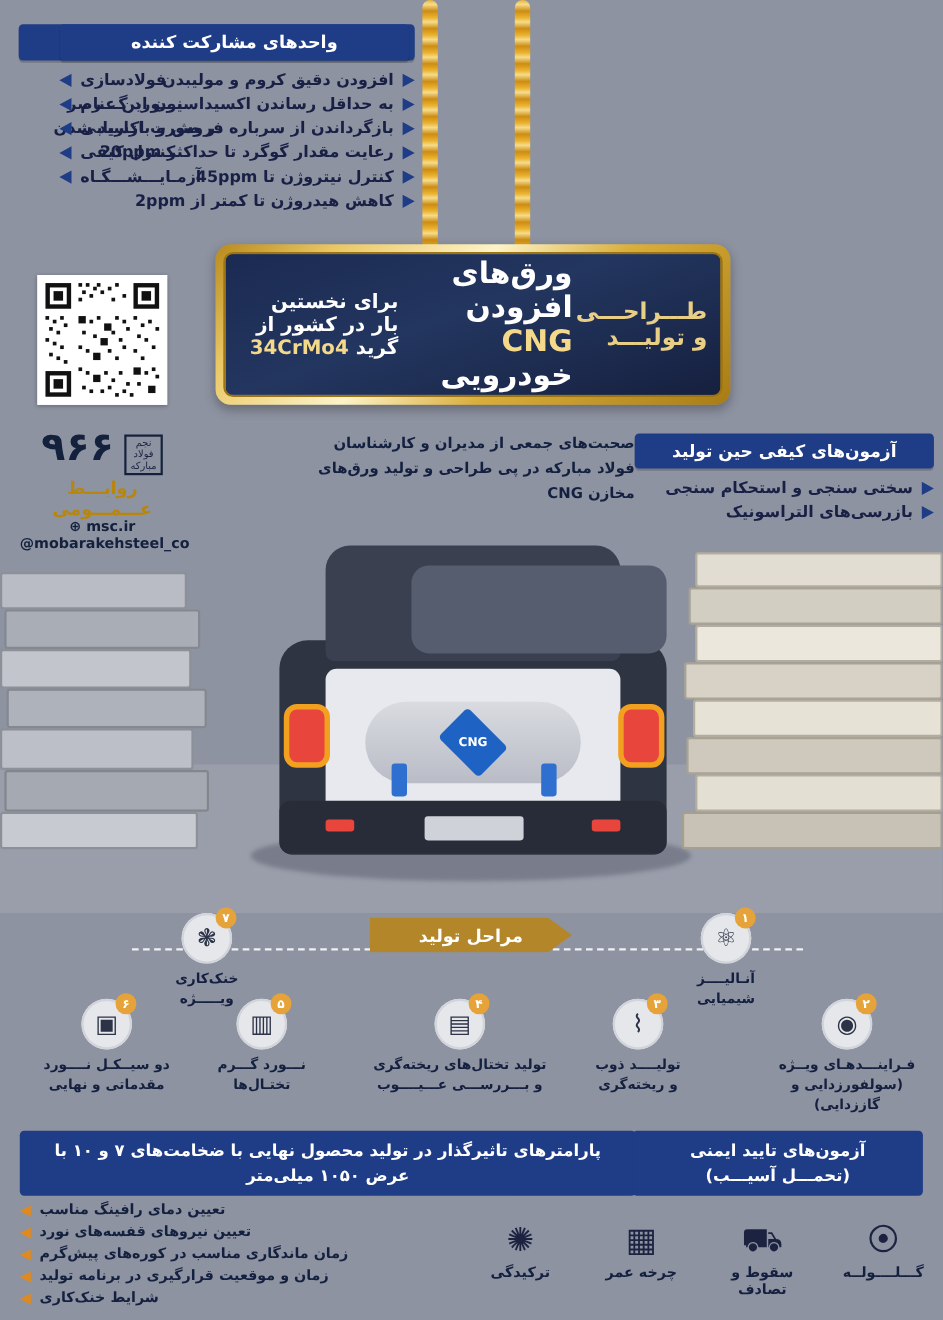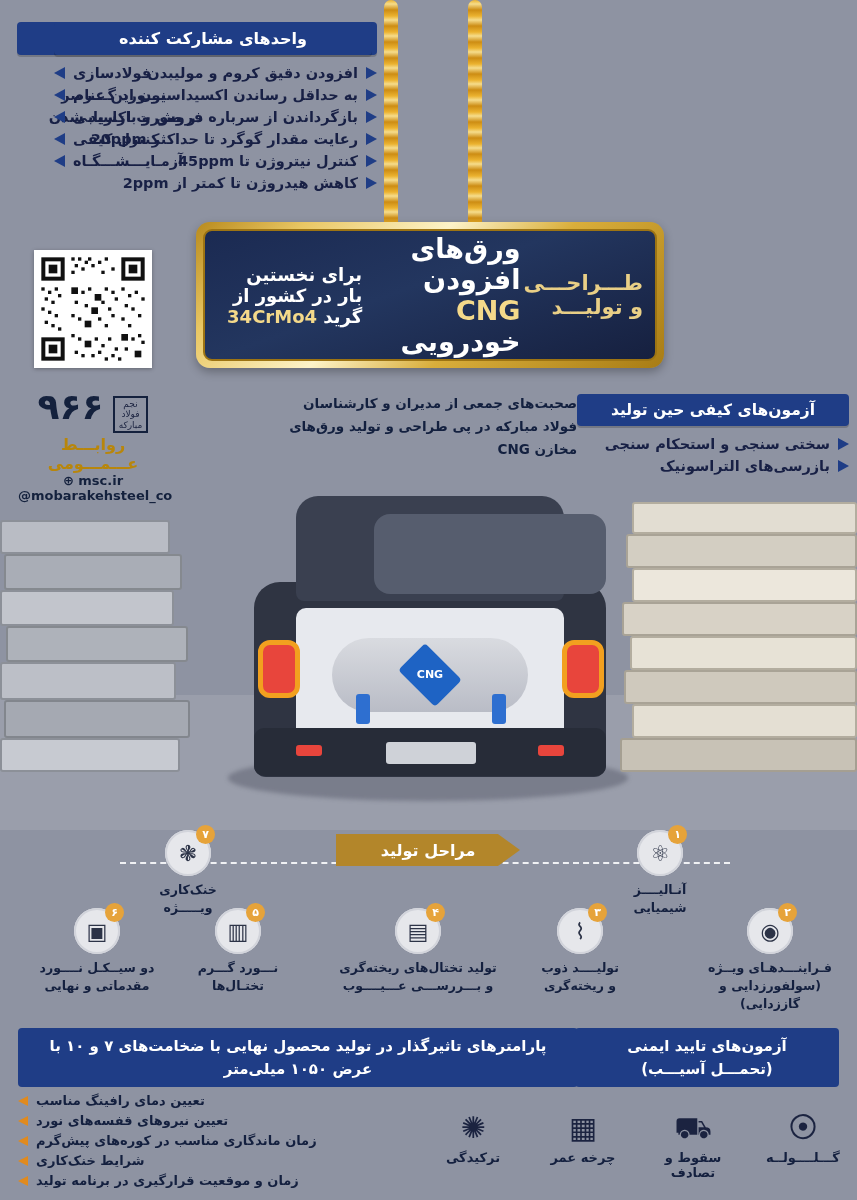--- a/index.html
+++ b/index.html
@@ -484,25 +484,25 @@
         <div class="param-row">
           <div class="arrow-orange"></div>
           <div class="txt">تعیین نیروهای قفسه‌های نورد</div>
         </div>
         <div class="param-row">
           <div class="arrow-orange"></div>
           <div class="txt">زمان ماندگاری مناسب در کوره‌های پیش‌گرم</div>
         </div>
         <div class="param-row">
           <div class="arrow-orange"></div>
-          <div class="txt">شرایط خنک‌کاری</div>
+          <div class="txt">زمان و موقعیت قرارگیری در برنامه تولید</div>
         </div>
         <div class="param-row">
           <div class="arrow-orange"></div>
-          <div class="txt">زمان و موقعیت قرارگیری در برنامه تولید</div>
+          <div class="txt">شرایط خنک‌کاری</div>
         </div>
       </div>
     </div>
 
     <div id="bp-right">
       <div class="bp-head" style="white-space:pre-line">آزمون‌های تایید ایمنی
 (تحمـــل آسیـــب)</div>
     </div>
 
     <div id="safety-icons">

